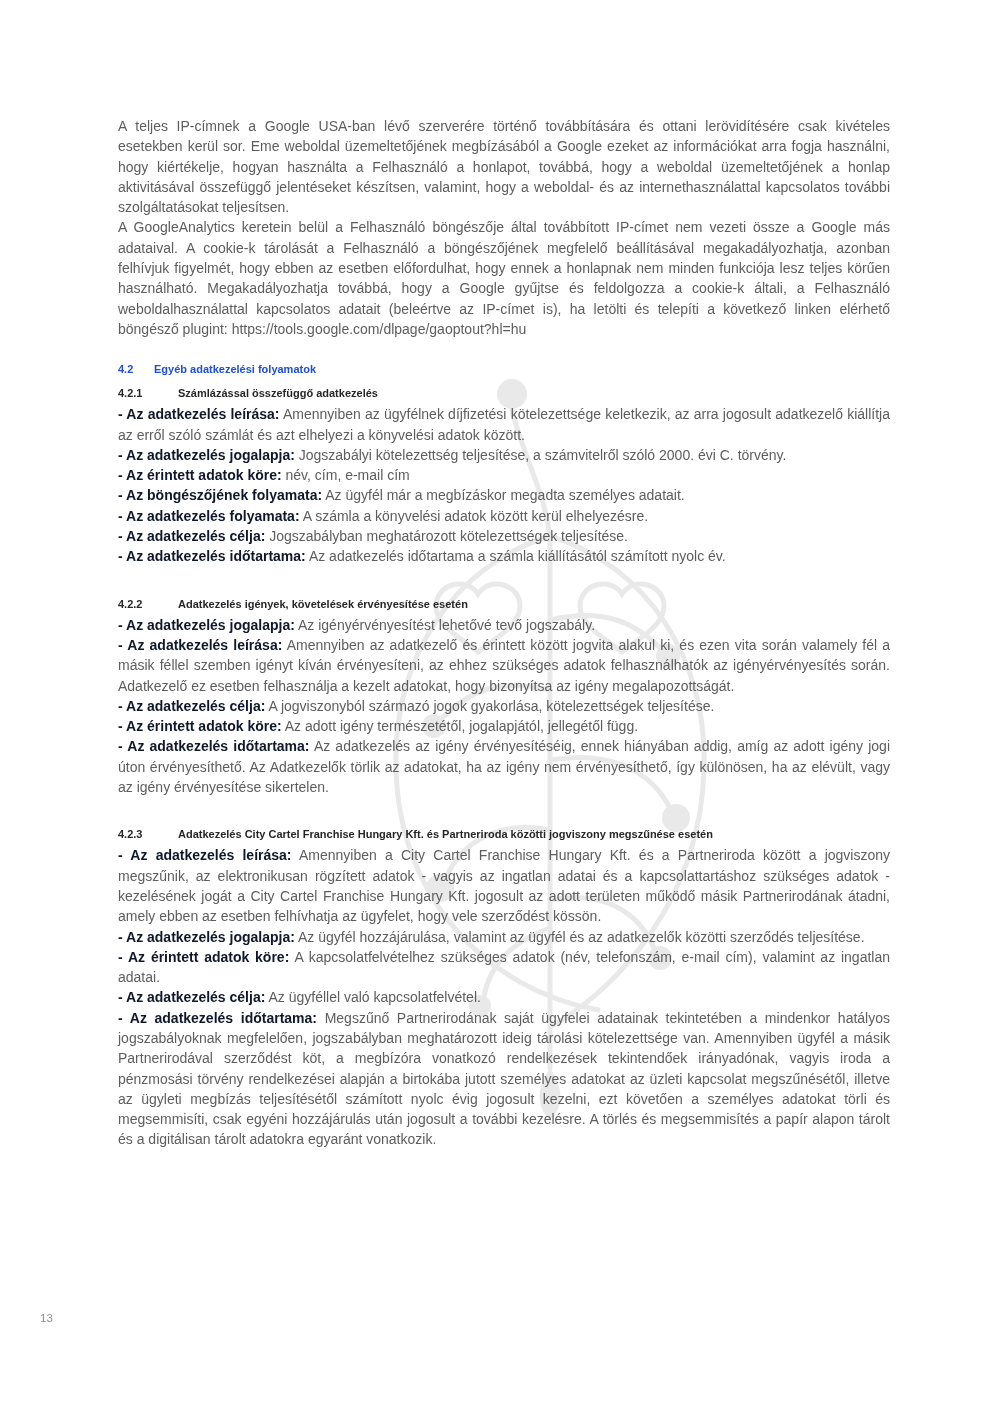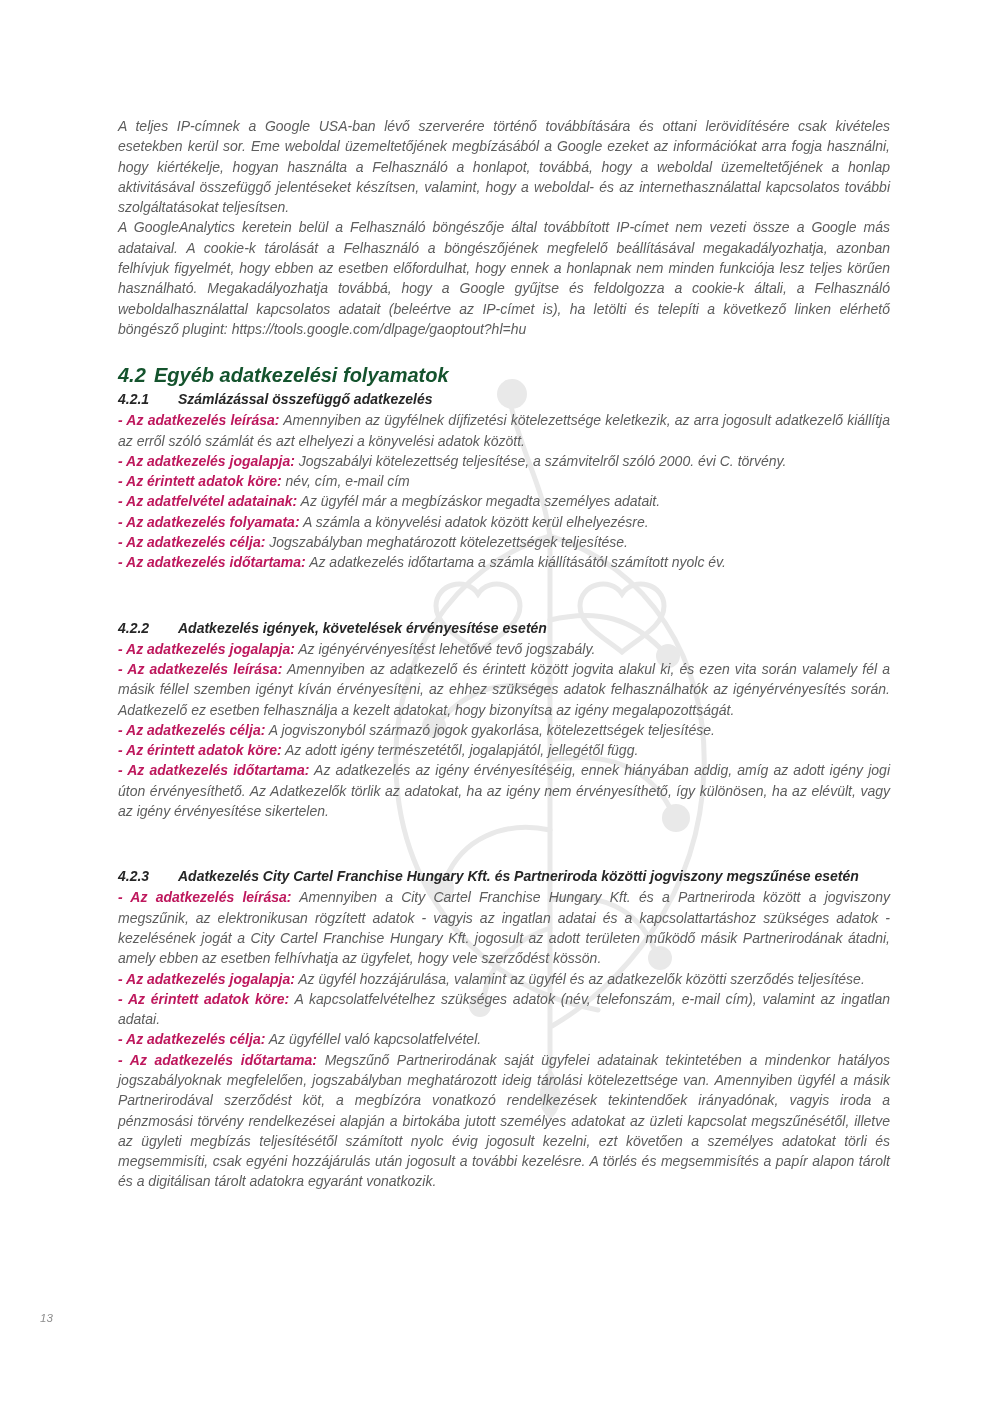--- a/index.html
+++ b/index.html
@@ -2,45 +2,44 @@
 <html lang="hu"><head>
 <meta charset="utf-8">
 <style>
   html,body{margin:0;padding:0;background:#ffffff;}
   .page{
     position:relative;
     width:1000px;height:1414px;
     background:#ffffff;
     overflow:hidden;
     font-family:"Liberation Sans",sans-serif;
-    font-style:italic;
   }
   .watermark{
     position:absolute;left:300px;top:368px;width:500px;height:760px;
     z-index:0;pointer-events:none;
   }
   .content{
     position:absolute;left:118px;top:116px;width:772px;z-index:1;
     font-size:14px;line-height:20.3px;color:#5d5d5d;
     text-align:justify;
   }
   .content p{margin:0;}
-  .content strong{color:#be185d;font-weight:700;}
+  .content strong{color:#0f172a;font-weight:700;}
   h2.section-h{
-    font-size:20px;line-height:22px;color:#14532d;font-weight:700;
-    margin:25px 0 3px 0;text-align:left;
+    font-size:11px;line-height:22px;color:#1d4ed8;font-weight:700;
+    margin:19px 0 3px 0;text-align:left;
   }
   h2.section-h .num{display:inline-block;min-width:36px;}
   h3.subsection-h{
-    font-size:14px;line-height:21px;color:#262626;font-weight:700;
+    font-size:11px;line-height:21px;color:#262626;font-weight:700;
     margin:0;text-align:justify;
   }
   h3.subsection-h .num{display:inline-block;min-width:60px;}
   .subsection{margin:0;}
-  .subsection + .subsection{margin-top:45px;}
+  .subsection + .subsection{margin-top:27px;}
   .footer{
     position:absolute;left:0;top:1312px;width:100%;z-index:1;
     font-size:11.5px;color:#8d8d8d;
     font-family:"Liberation Sans",sans-serif;
     padding-left:40px;
   }
 </style>
 </head>
 <body>
 
@@ -78,21 +77,21 @@
     <p>A teljes IP-címnek a Google USA-ban lévő szerverére történő továbbítására és ottani lerövidítésére csak kivételes esetekben kerül sor. Eme weboldal üzemeltetőjének megbízásából a Google ezeket az információkat arra fogja használni, hogy kiértékelje, hogyan használta a Felhasználó a honlapot, továbbá, hogy a weboldal üzemeltetőjének a honlap aktivitásával összefüggő jelentéseket készítsen, valamint, hogy a weboldal- és az internethasználattal kapcsolatos további szolgáltatásokat teljesítsen.</p>
     <p>A GoogleAnalytics keretein belül a Felhasználó böngészője által továbbított IP-címet nem vezeti össze a Google más adataival. A cookie-k tárolását a Felhasználó a böngészőjének megfelelő beállításával megakadályozhatja, azonban felhívjuk figyelmét, hogy ebben az esetben előfordulhat, hogy ennek a honlapnak nem minden funkciója lesz teljes körűen használható. Megakadályozhatja továbbá, hogy a Google gyűjtse és feldolgozza a cookie-k általi, a Felhasználó weboldalhasználattal kapcsolatos adatait (beleértve az IP-címet is), ha letölti és telepíti a következő linken elérhető böngésző plugint: https://tools.google.com/dlpage/gaoptout?hl=hu</p>
 
     <h2 class="section-h"><span class="num">4.2</span><span>Egyéb adatkezelési folyamatok</span></h2>
 
     <div class="subsection">
       <h3 class="subsection-h"><span class="num">4.2.1</span><span>Számlázással összefüggő adatkezelés</span></h3>
       <p class="item"><strong>- Az adatkezelés leírása:</strong> <span>Amennyiben az ügyfélnek díjfizetési kötelezettsége keletkezik, az arra jogosult adatkezelő kiállítja az erről szóló számlát és azt elhelyezi a könyvelési adatok között.</span></p>
       <p class="item"><strong>- Az adatkezelés jogalapja:</strong> <span>Jogszabályi kötelezettség teljesítése, a számvitelről szóló 2000. évi C. törvény.</span></p>
       <p class="item"><strong>- Az érintett adatok köre:</strong> <span>név, cím, e-mail cím</span></p>
-      <p class="item"><strong>- Az adatfelvétel adatainak:</strong> <span>Az ügyfél már a megbízáskor megadta személyes adatait.</span></p>
+      <p class="item"><strong>- Az böngészőjének folyamata:</strong> <span>Az ügyfél már a megbízáskor megadta személyes adatait.</span></p>
       <p class="item"><strong>- Az adatkezelés folyamata:</strong> <span>A számla a könyvelési adatok között kerül elhelyezésre.</span></p>
       <p class="item"><strong>- Az adatkezelés célja:</strong> <span>Jogszabályban meghatározott kötelezettségek teljesítése.</span></p>
       <p class="item"><strong>- Az adatkezelés időtartama:</strong> <span>Az adatkezelés időtartama a számla kiállításától számított nyolc év.</span></p>
     </div>
 
     <div class="subsection">
       <h3 class="subsection-h"><span class="num">4.2.2</span><span>Adatkezelés igények, követelések érvényesítése esetén</span></h3>
       <p class="item"><strong>- Az adatkezelés jogalapja:</strong> <span>Az igényérvényesítést lehetővé tevő jogszabály.</span></p>
       <p class="item"><strong>- Az adatkezelés leírása:</strong> <span>Amennyiben az adatkezelő és érintett között jogvita alakul ki, és ezen vita során valamely fél a másik féllel szemben igényt kíván érvényesíteni, az ehhez szükséges adatok felhasználhatók az igényérvényesítés során. Adatkezelő ez esetben felhasználja a kezelt adatokat, hogy bizonyítsa az igény megalapozottságát.</span></p>
       <p class="item"><strong>- Az adatkezelés célja:</strong> <span>A jogviszonyból származó jogok gyakorlása, kötelezettségek teljesítése.</span></p>

